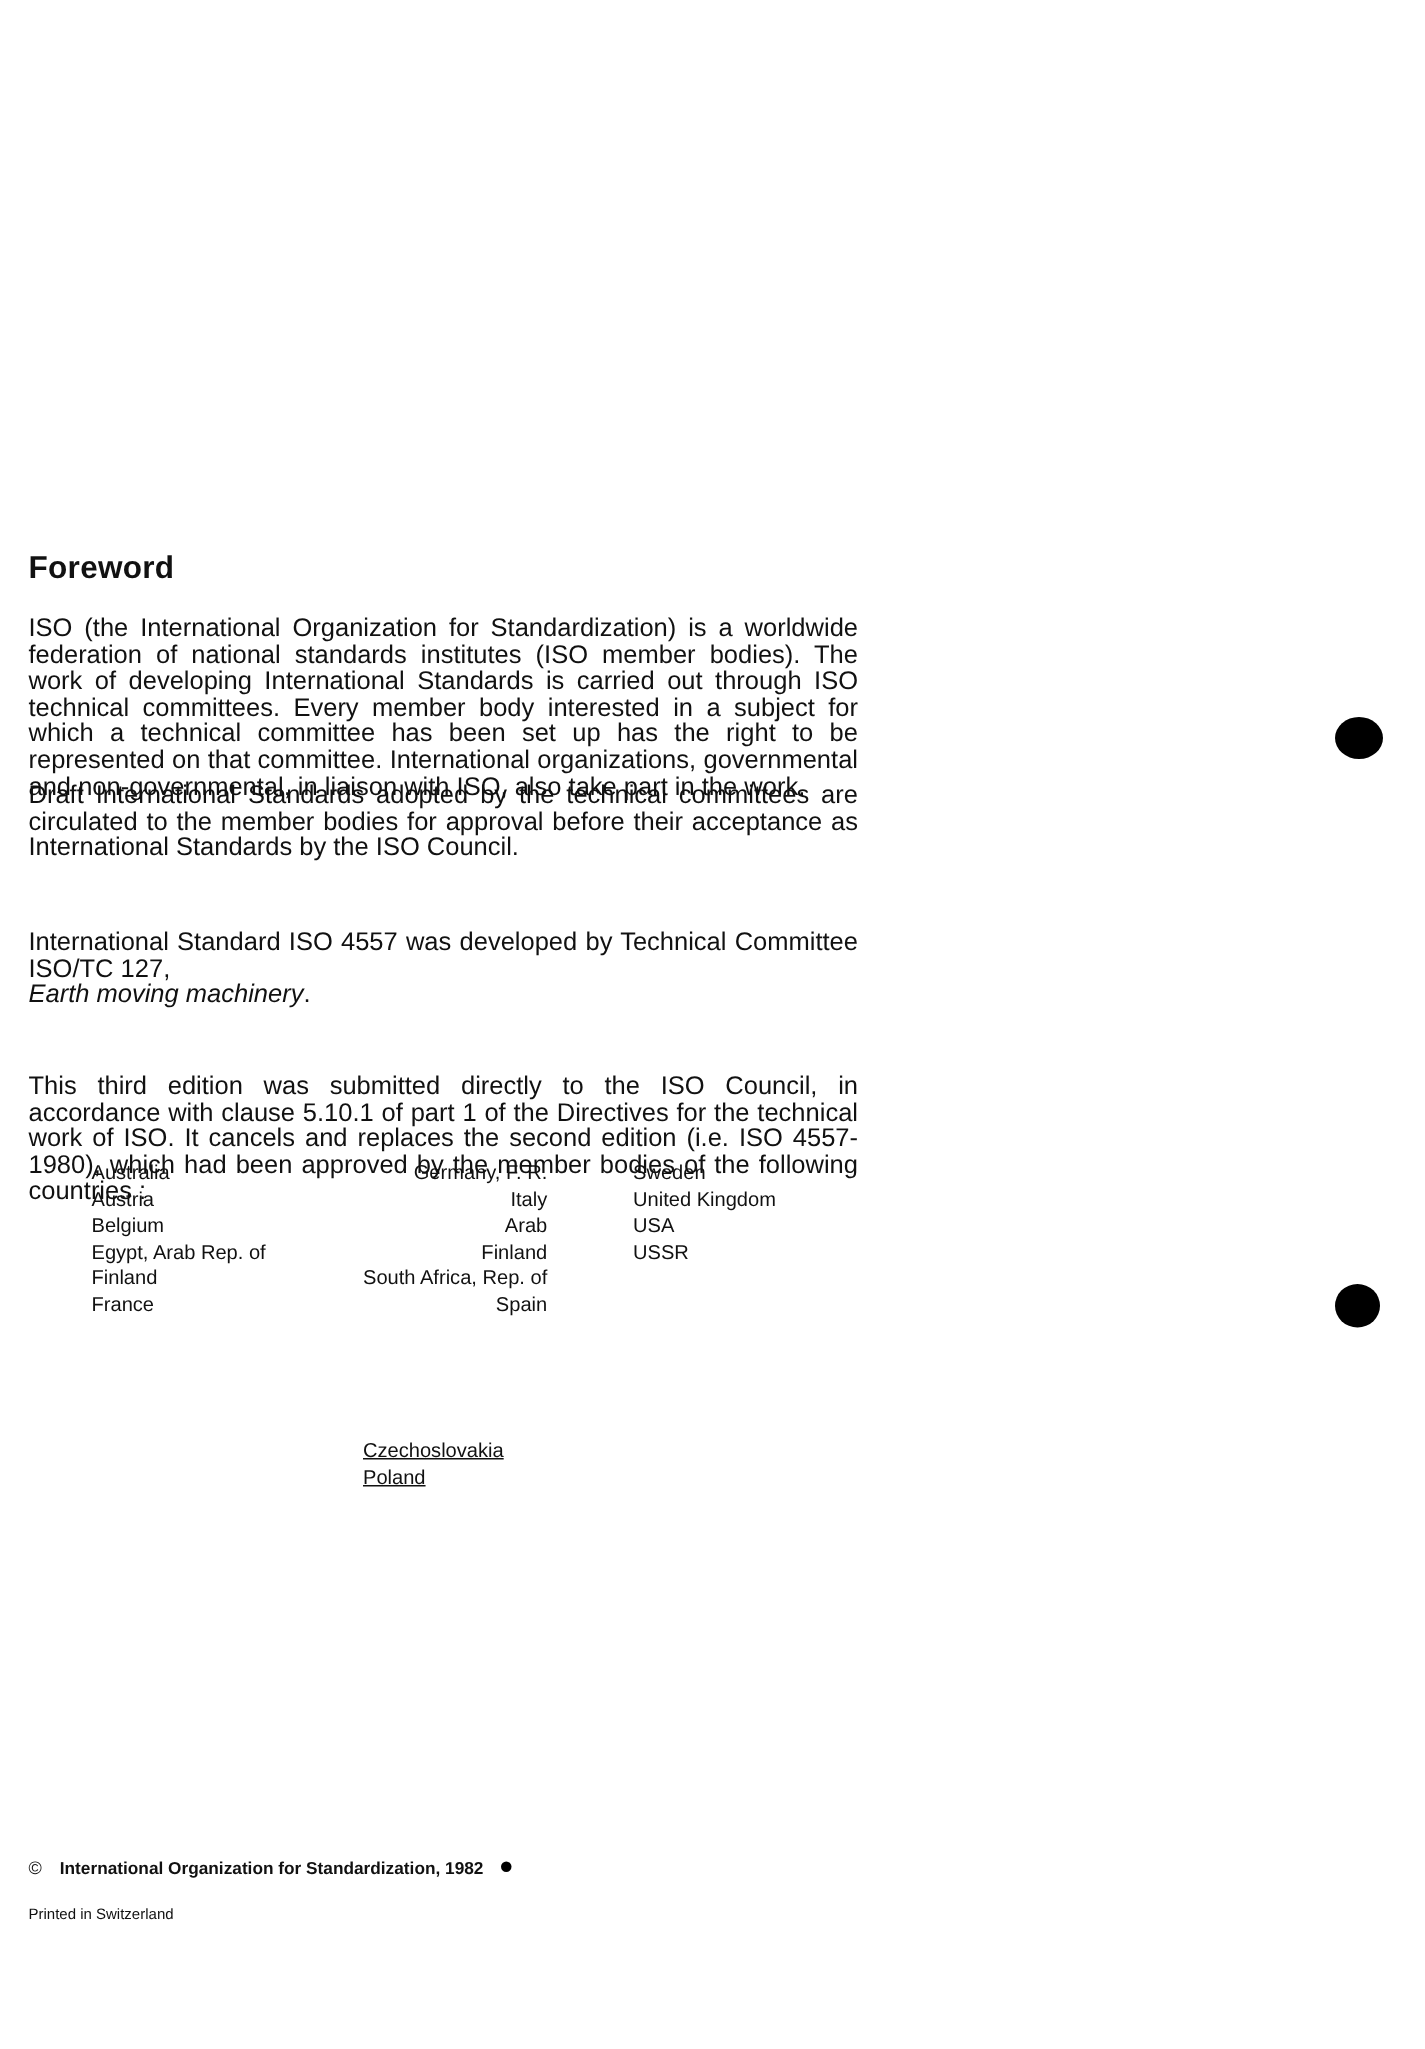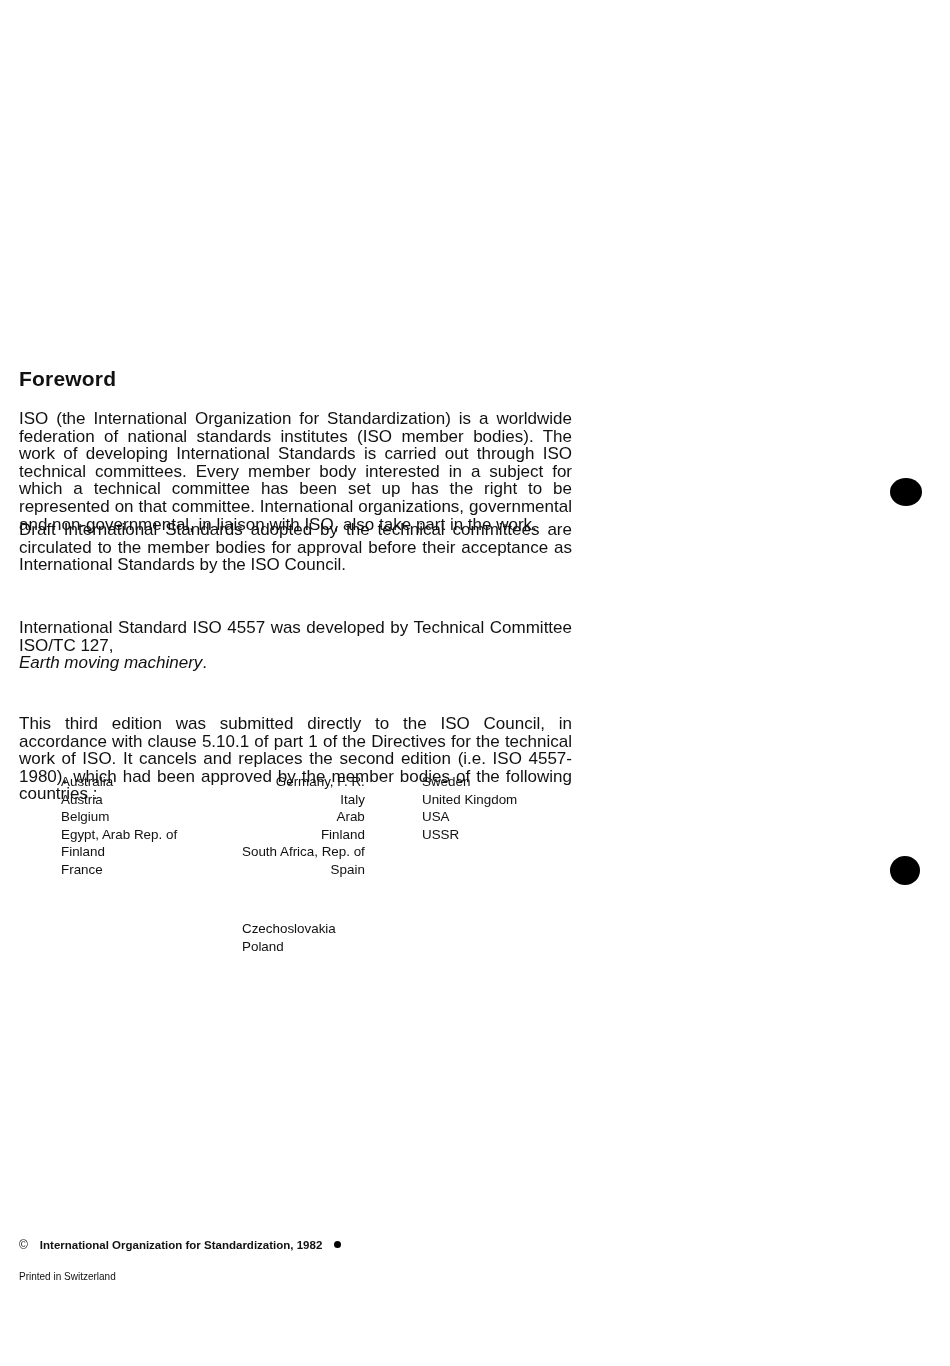--- a/index.html
+++ b/index.html
@@ -59,24 +59,25 @@
       top: 0;
       white-space: nowrap;
     }
     .countries .col.c1 { left: 0; }
     .countries .col.c2 { left: 181px; text-align: right; }
     .countries .col.c3 { left: 361px; }
     .countries .item { display: block; }
 
     .disapproval {
       position: absolute;
-      top: 920px;
+      top: 958px;
       left: 242px;
       font-size: 13.4px;
       line-height: 17.6px;
+      text-decoration: underline;
     }
     .disapproval .item { display: block; }
 
     .copyright {
       position: absolute;
       top: 1238px;
       left: 19px;
       font-size: 11.5px;
       font-weight: bold;
       white-space: nowrap;

